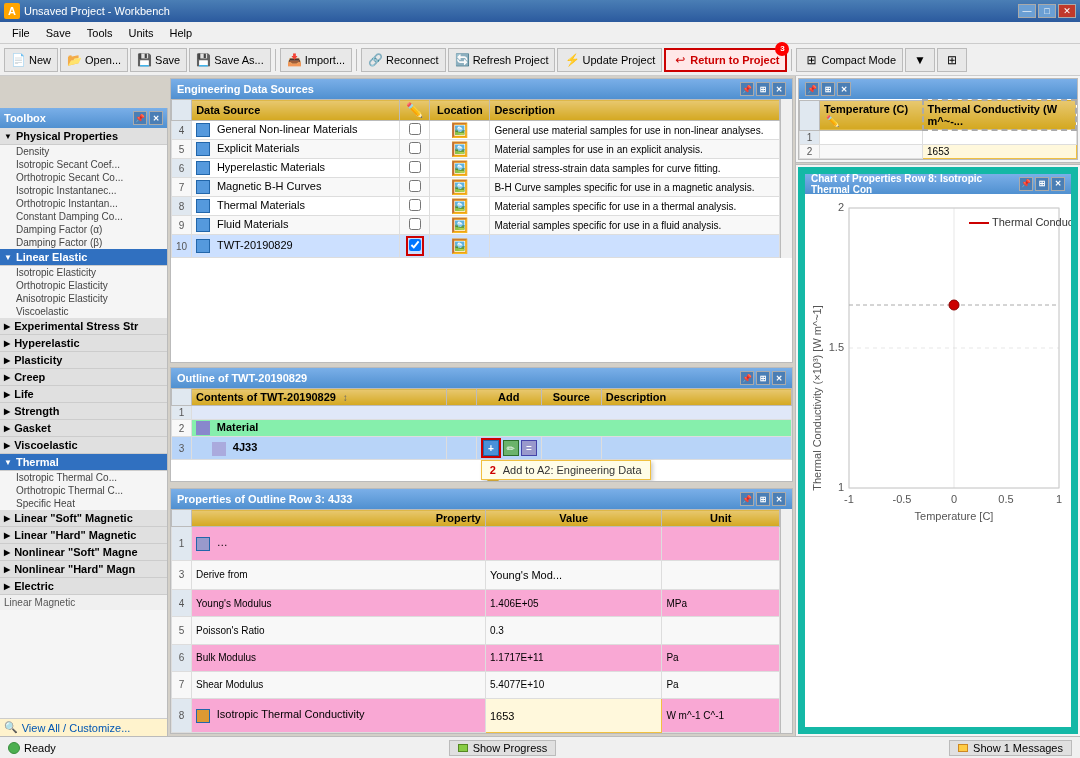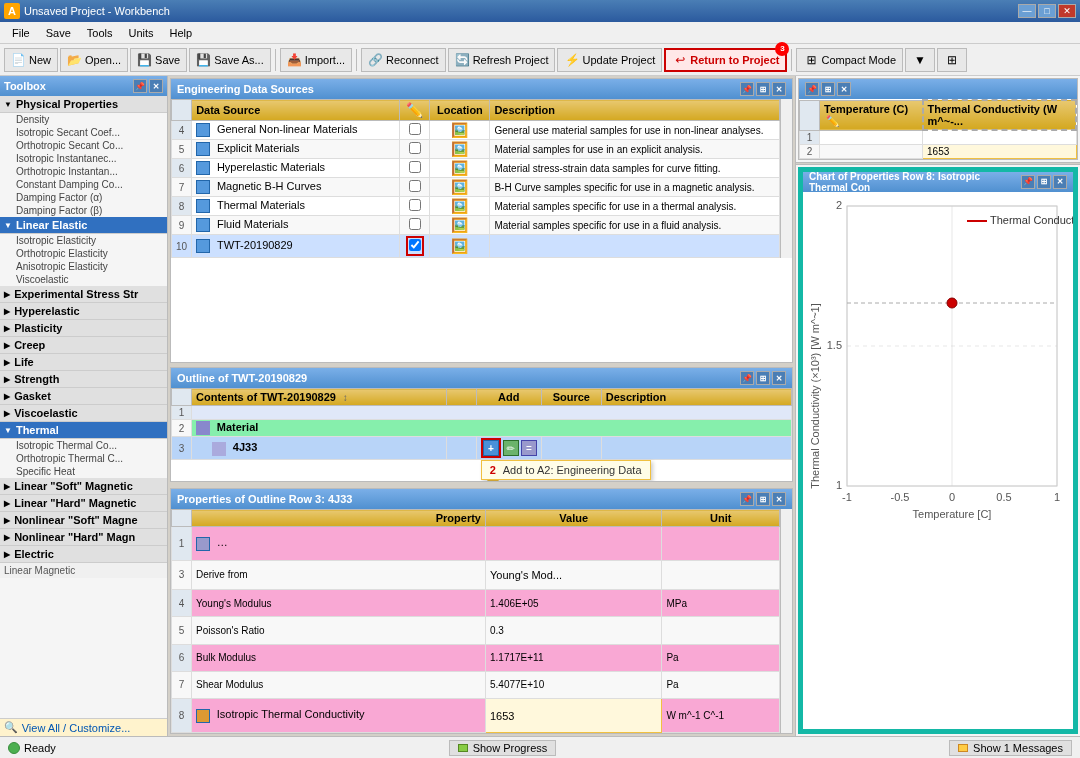--- a/index.html
+++ b/index.html
@@ -29,21 +29,21 @@
     
     .main-container { display: flex; height: calc(758px - 22px - 22px - 32px - 22px); }
     
     
     .status-bar { height: 22px; background: #f0f0f0; border-top: 1px solid #bbb; display: flex; align-items: center; padding: 0 8px; gap: 8px; }
     .status-ready { display: flex; align-items: center; gap: 4px; }
     .status-dot { width: 12px; height: 12px; border-radius: 50%; background: #4caf50; border: 1px solid #388e3c; }
     .status-btn { padding: 1px 8px; background: #e0e0e0; border: 1px solid #bbb; cursor: pointer; margin-left: auto; font-size: 10px; }
     
     
-    .toolbox { width: 168px; background: #f5f5f5; border-right: 1px solid #bbb; display: flex; flex-direction: column; overflow: hidden; }
+    .toolbox { width: 168px; background: #f5f5f5; border-right: 1px solid #bbb; display: flex; flex-direction: column; overflow: hidden; margin-top: 32px; }
     .panel-header { background: linear-gradient(to bottom, #7aafe8, #5090d0); color: white; height: 20px; display: flex; align-items: center; justify-content: space-between; padding: 0 4px; font-size: 11px; font-weight: bold; }
     .panel-header-btns { display: flex; gap: 2px; }
     .panel-header-btn { width: 14px; height: 14px; background: #4a7eb5; border: 1px solid #aaa; display: flex; align-items: center; justify-content: center; font-size: 8px; color: white; cursor: pointer; }
     .toolbox-content { overflow-y: auto; flex: 1; }
     .toolbox-section { cursor: pointer; }
     .toolbox-section-header { background: #e0e0e0; padding: 2px 4px; display: flex; align-items: center; gap: 4px; font-size: 10px; font-weight: bold; border-bottom: 1px solid #ccc; }
     .toolbox-item { padding: 1px 4px 1px 16px; font-size: 10px; color: #444; cursor: pointer; white-space: nowrap; overflow: hidden; text-overflow: ellipsis; }
     .expand-icon { font-size: 8px; }
     .toolbox-section-header.blue { background: #3070c0; color: white; }
     .view-all { background: #fff3cd; padding: 2px 4px; font-size: 10px; cursor: pointer; color: #0056b3; display: flex; align-items: center; gap: 4px; border-top: 1px solid #ccc; }
@@ -610,21 +610,21 @@
             <td class="row-num">2</td>
             <td></td>
             <td style="background:#fff8dc; border: 1px solid #f0c040;">1653</td>
           </tr>
         </tbody>
       </table>
     </div>
 
     <div style="height: 3px; background:#d4d0c8; border-top:1px solid #bbb; border-bottom:1px solid #bbb; cursor:ew-resize;"></div>
 
-    <div style="background: white; border: 5px solid #14b8a6; margin: 2px; flex: 1; display:flex; flex-direction:column; min-height: 0;">
+    <div style="background: white; border: 7px solid #14b8a6; margin: 2px; flex: 1; display:flex; flex-direction:column; min-height: 0;">
       <div class="ds-panel-header">
         <span style="font-size:10px;">Chart of Properties Row 8: Isotropic Thermal Con</span>
         <div style="display:flex; gap:2px;">
           <div class="panel-header-btn">📌</div>
           <div class="panel-header-btn">⊞</div>
           <div class="panel-header-btn">✕</div>
         </div>
       </div>
       <div style="flex:1; padding:4px; overflow:hidden;">
         <svg class="chart-svg" width="270" height="340" viewBox="0 0 270 340">

